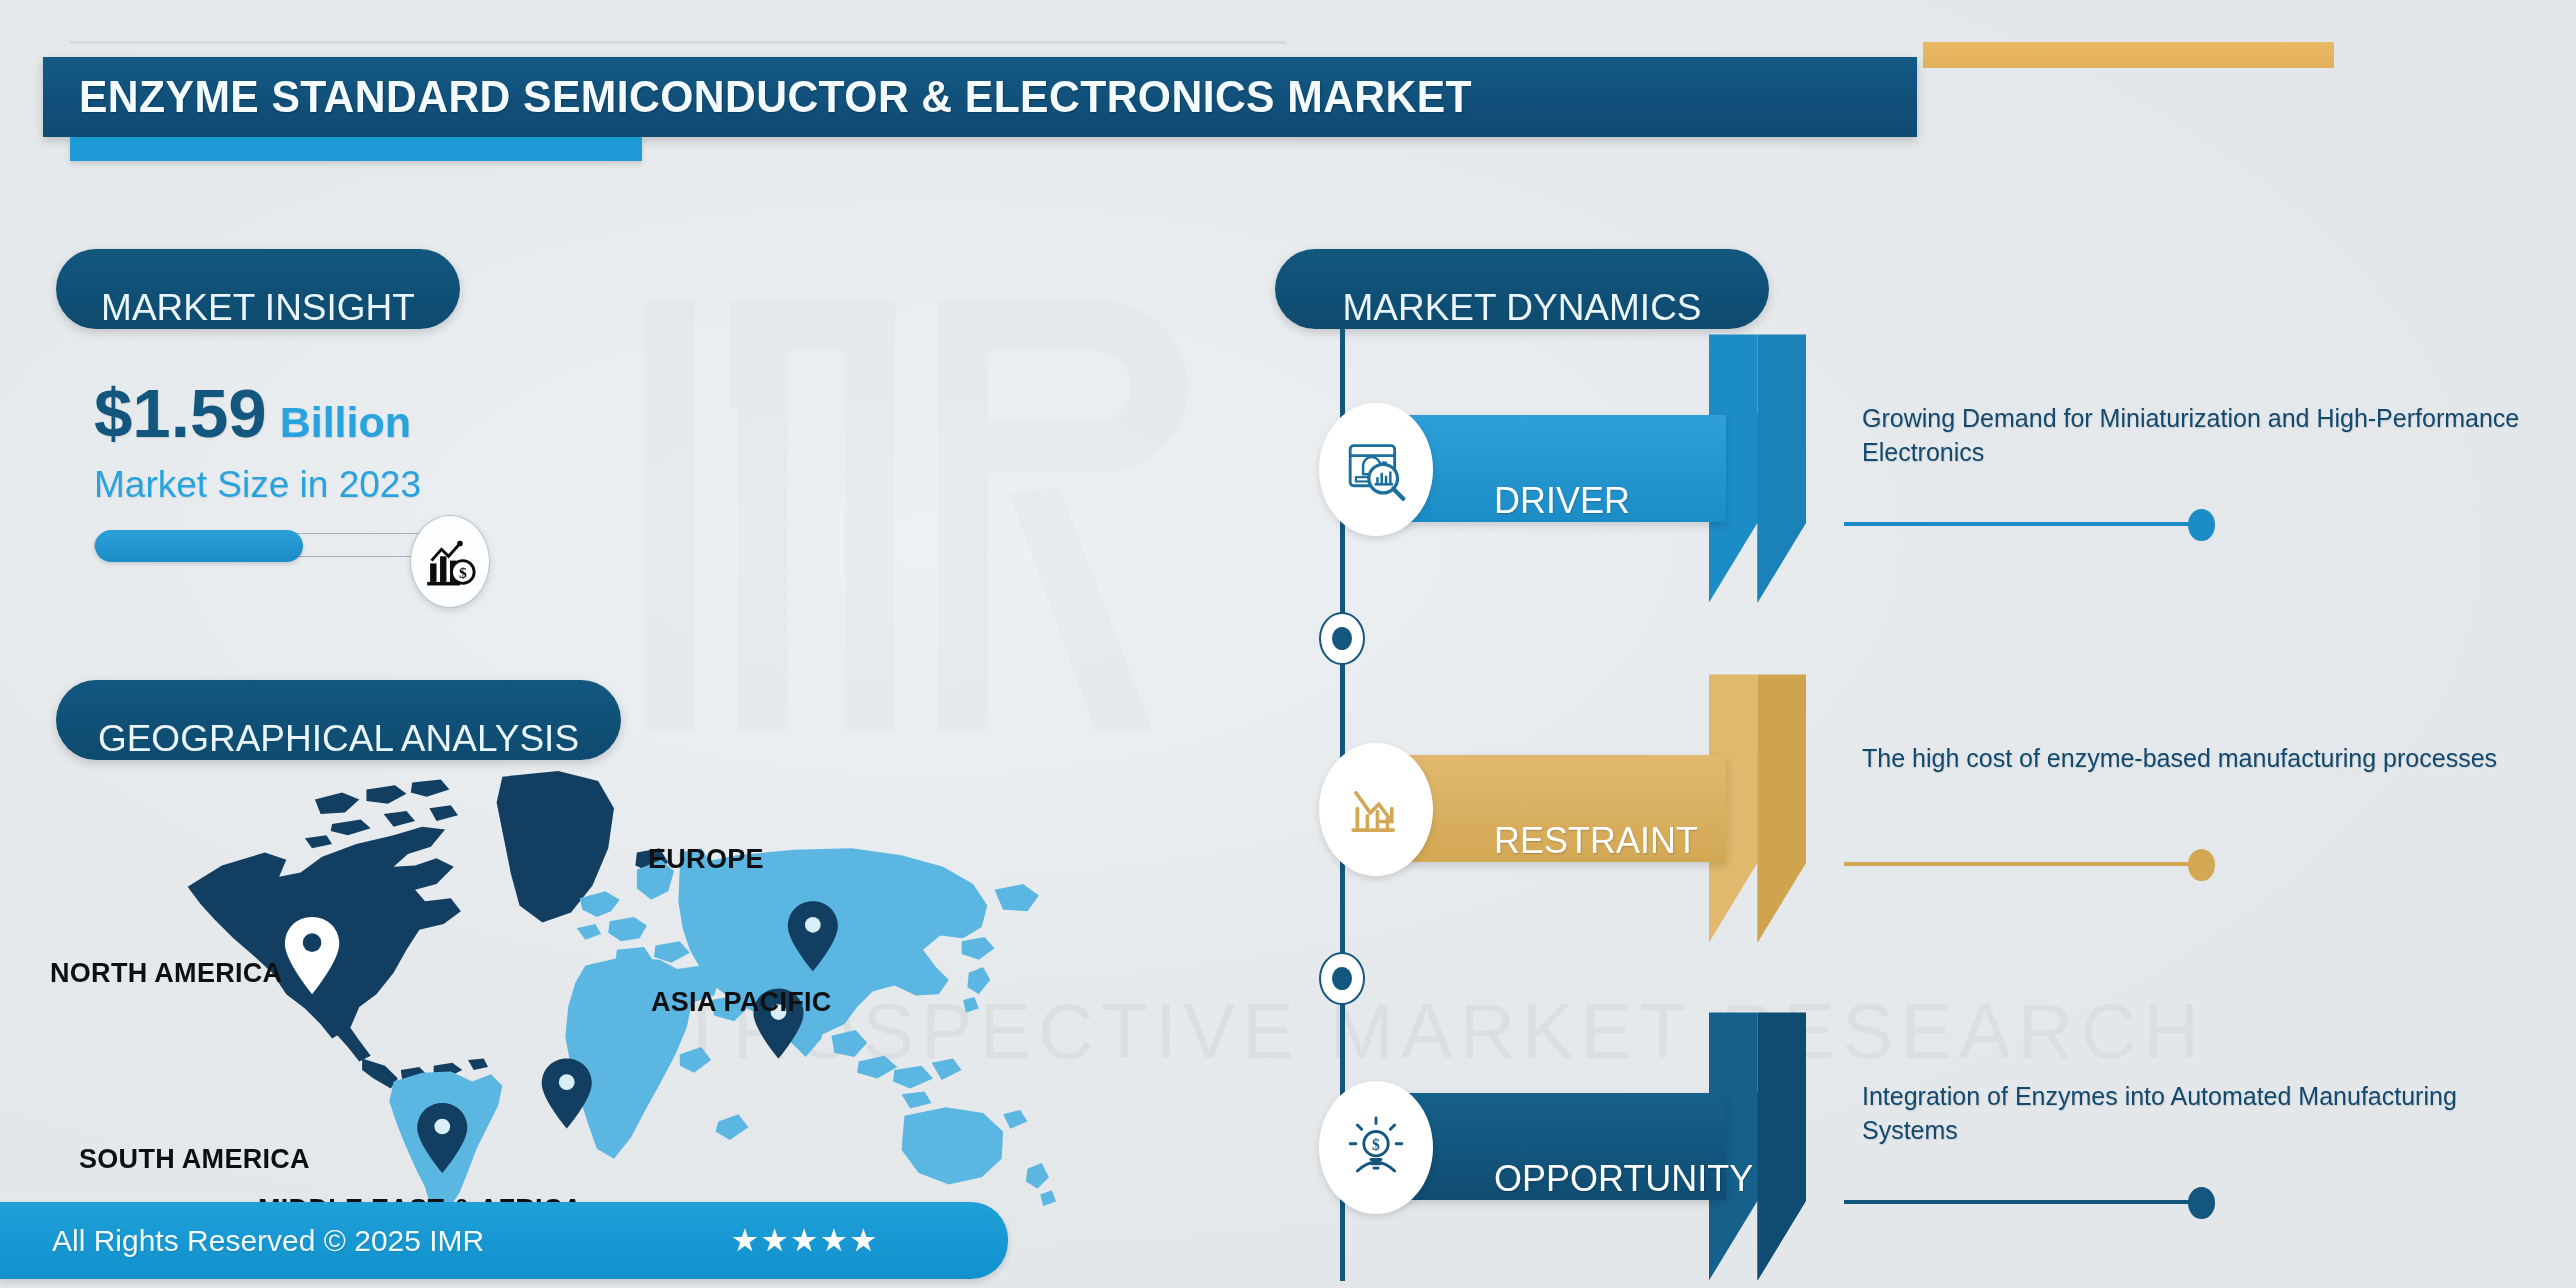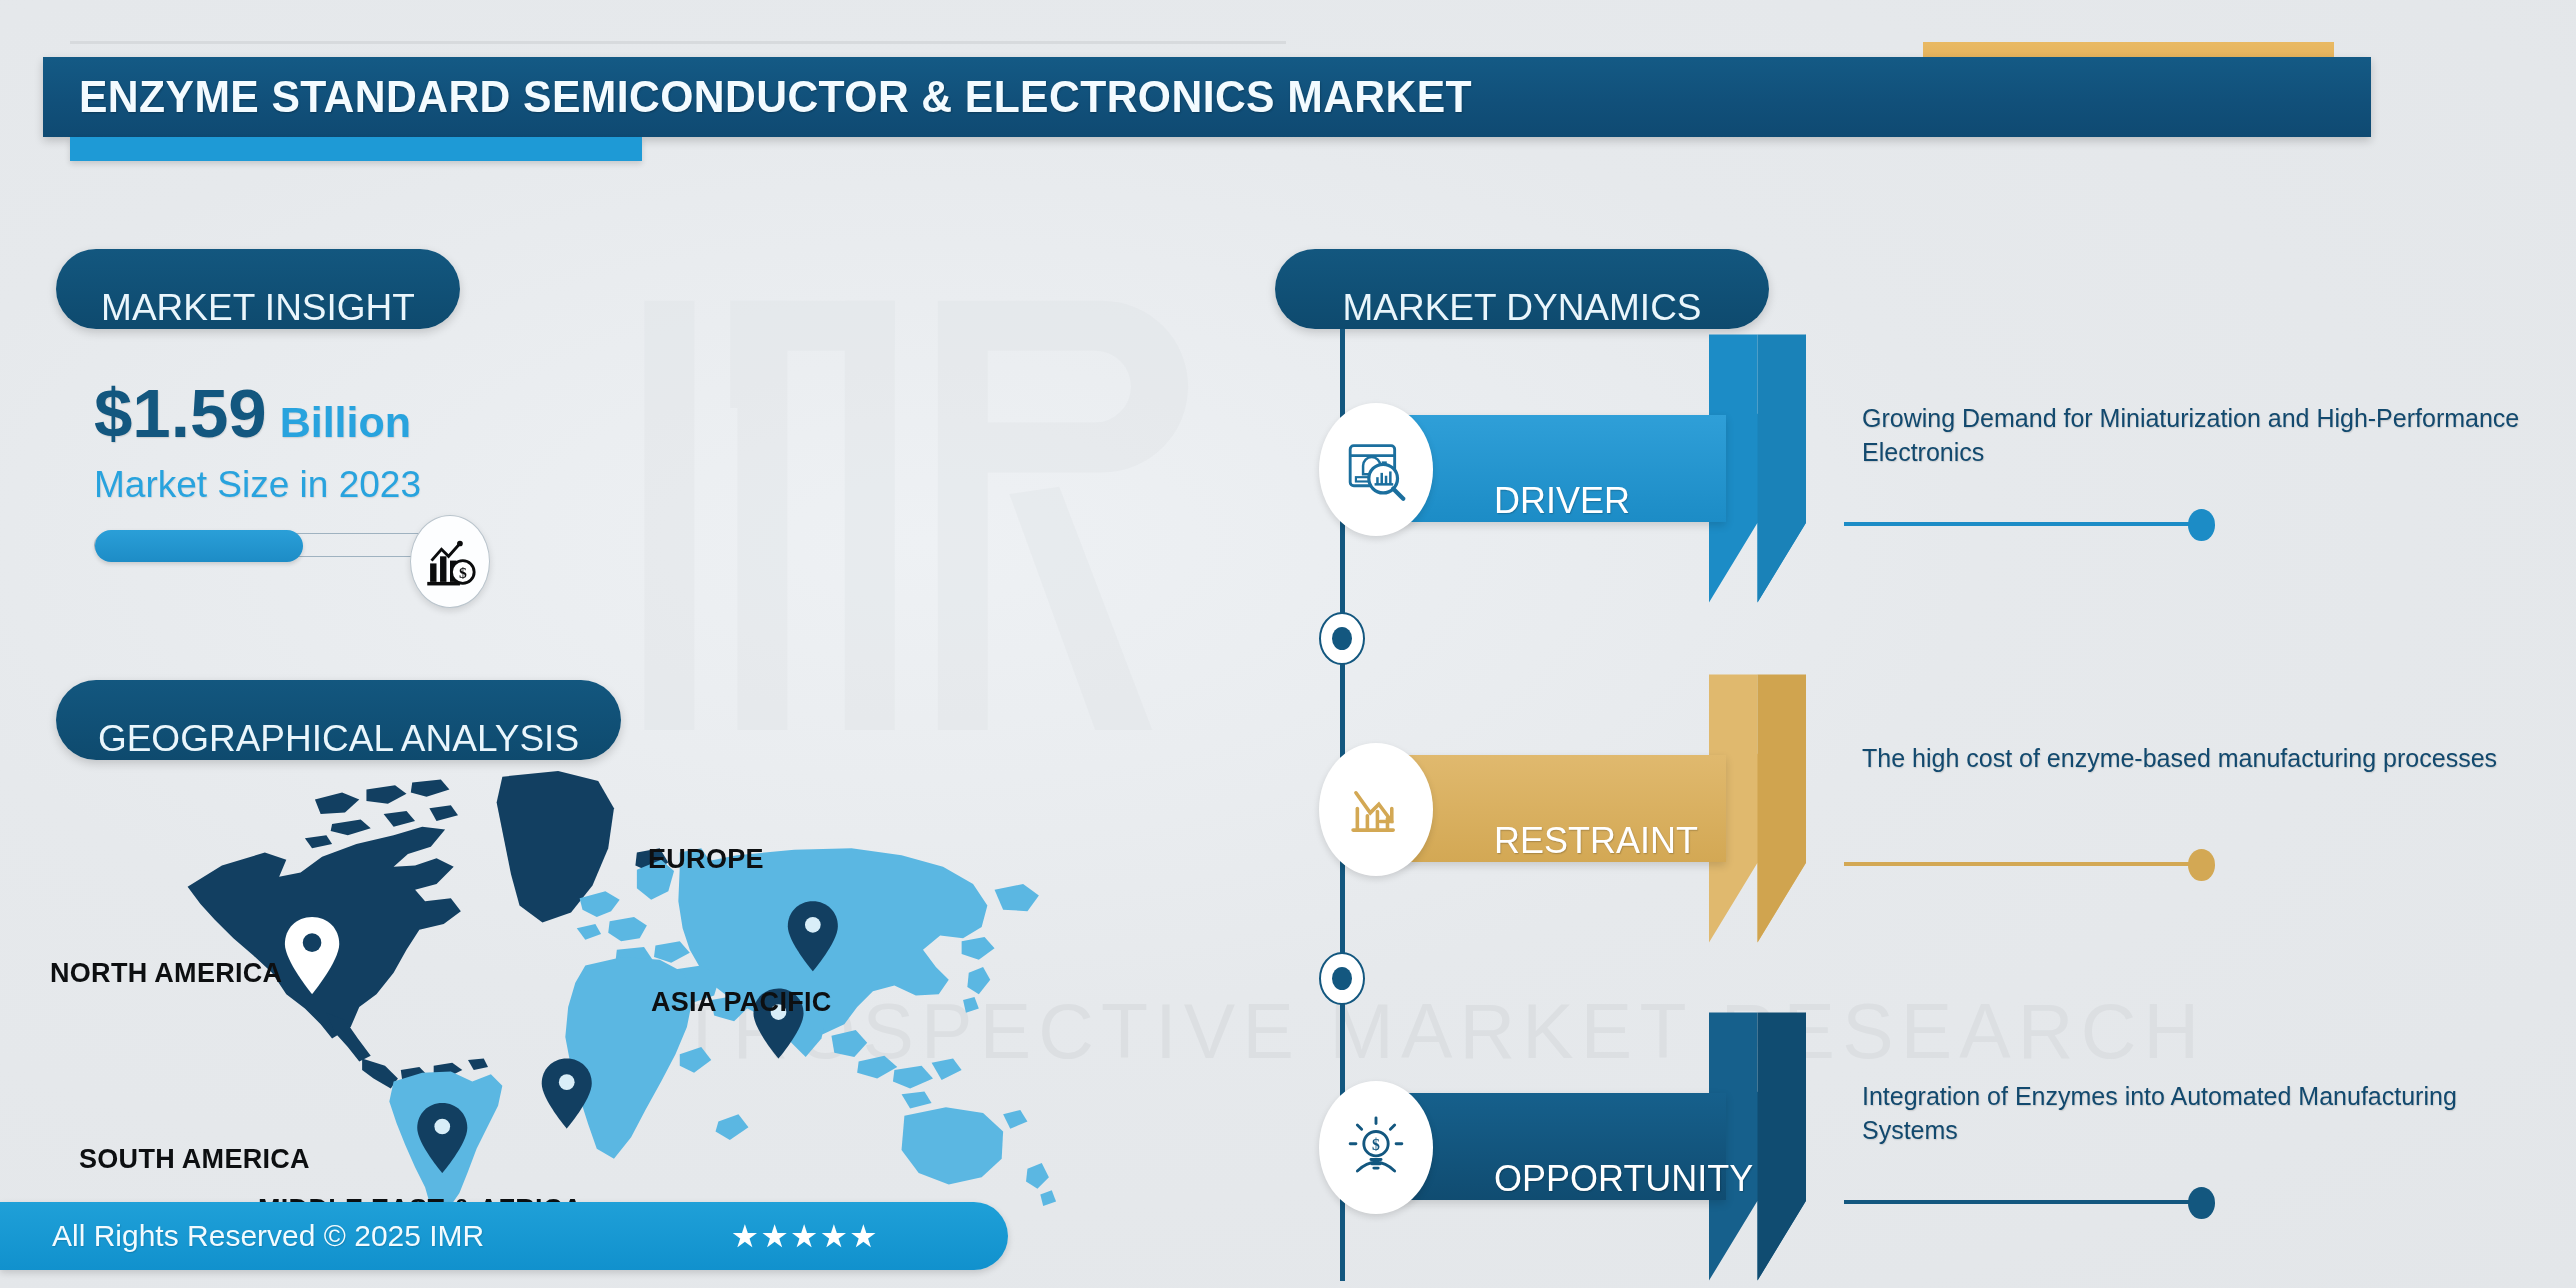--- a/index.html
+++ b/index.html
@@ -31,21 +31,21 @@
   
   .title-shadowbar{
     position:absolute; left:70px; top:41px; width:1216px; height:2.9px;
     background:#d7dadd;
   }
   .gold-tab{
     position:absolute; left:1923px; top:42px; width:411px; height:26px;
     background:linear-gradient(180deg,#e9b963,#e2b05a);
   }
   .title-bar{
-    position:absolute; left:43px; top:57px; width:2328px; height:80px;
+    position:absolute; left:43px; top:57px; width:1874px; height:80px;
     background:linear-gradient(180deg,#145a85 0%, #11507a 55%, #0f4a72 100%);
     box-shadow:0 3.6px 8.6px rgba(0,0,0,.18);
     display:flex; align-items:center;
   }
   .title-bar h1{
     color:#f3fbff; font-size:44px; font-weight:700;
     letter-spacing:0.4px; margin-left:36px;
     text-shadow:0.7px 1.4px 2.1px rgba(0,0,0,.28);
     white-space:nowrap;
     transform:scaleX(.97);
@@ -113,21 +113,21 @@
     white-space:nowrap; letter-spacing:0.3px;
   }
   #lbl-na  { left:-129px; top:200px; }
   #lbl-sa  { left:-100px; top:386px; }
   #lbl-eu  { left:469px;  top:86px;text-align:center; }
   #lbl-ap  { left:472px;  top:229px; }
   #lbl-mea { left:79px;  top:436px; }
 
   
   .footer{
-    position:absolute; left:0; top:1202px; width:1008px; height:68px;
+    position:absolute; left:0; top:1202px; width:1008px; height:77px;
     background:linear-gradient(180deg,#1fa0d8,#1191cd);
     border-top-right-radius:37px; border-bottom-right-radius:37px;
     box-shadow:0 2.9px 7.2px rgba(0,0,0,.15);
     display:flex; align-items:center;
   }
   .footer .copy{
     margin-left:52px; color:#f2fbff; font-size:30px; font-weight:500;
     text-shadow:0.7px 0.7px 1.4px rgba(0,0,0,.15); white-space:nowrap;
   }
   .footer .stars{

